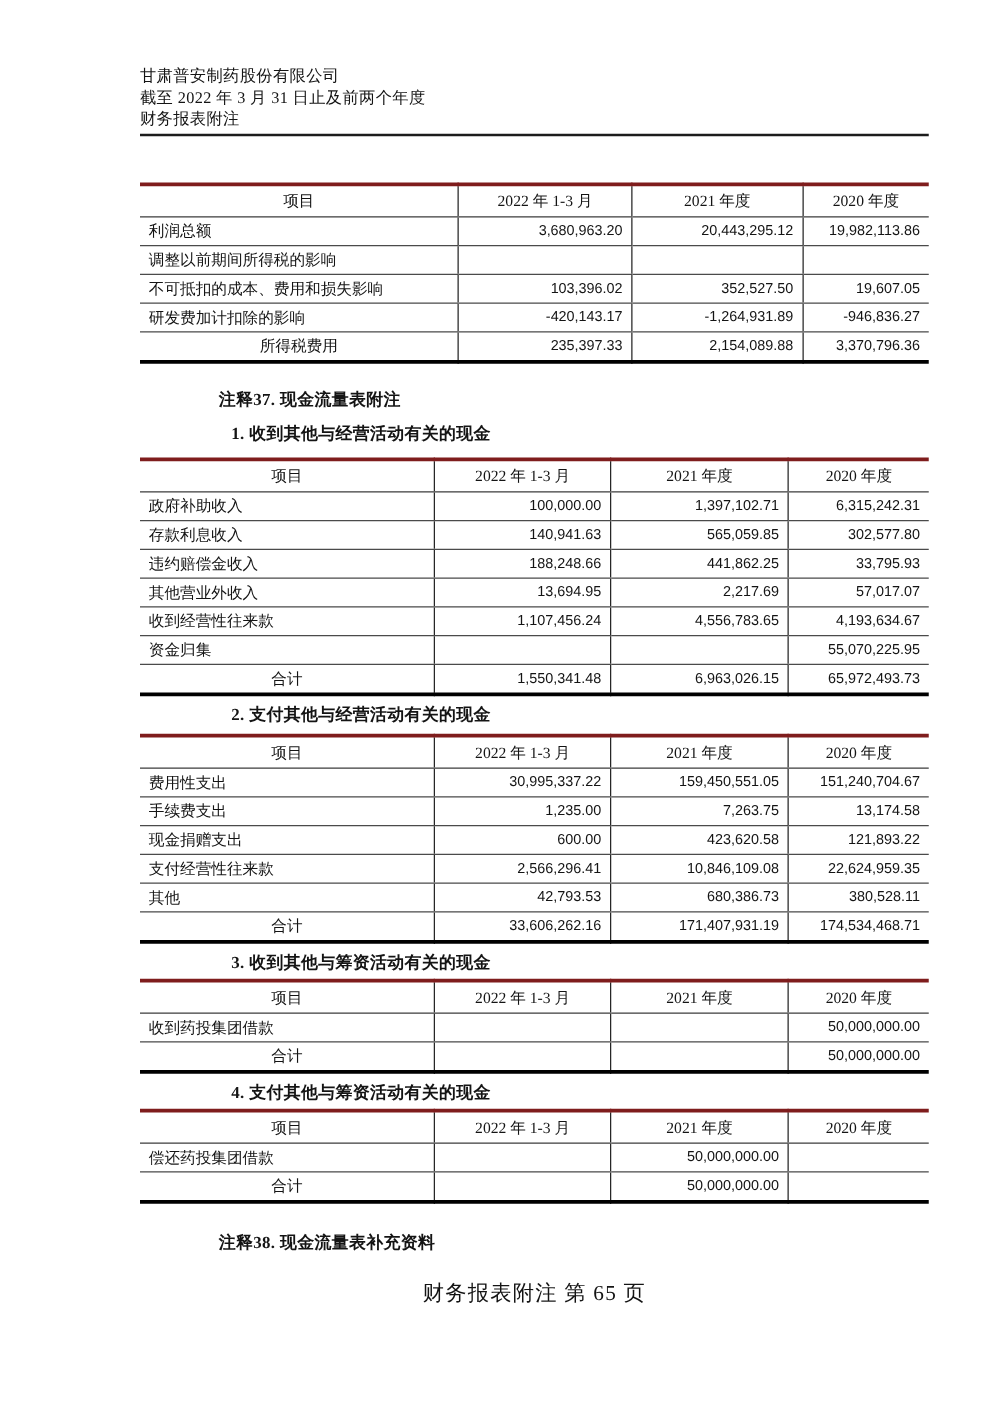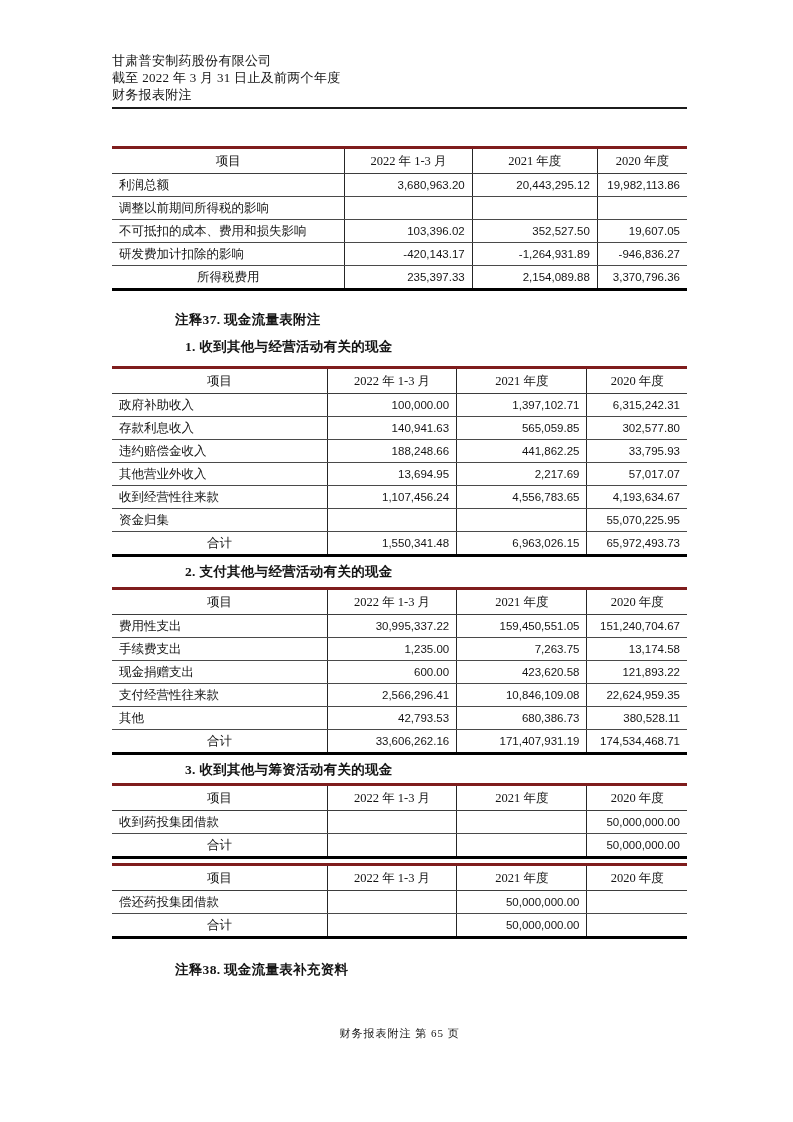--- a/index.html
+++ b/index.html
@@ -3,21 +3,21 @@
 <meta charset="utf-8">
 <style>
   html, body { margin: 0; padding: 0; background: #ffffff; }
   .page {
     position: relative;
     box-sizing: border-box;
     width: 793px;
     height: 1122px;
     margin: 0 auto;
     background: #ffffff;
-    padding: 52px 106px 0 112px;
+    padding: 52px 50px 0 112px;
     font-family: "Liberation Serif", "DejaVu Serif", serif;
     color: #141414;
     overflow: hidden;
   }
   
   .doc-header p {
     margin: 0;
     font-size: 13px;
     line-height: 17px;
     letter-spacing: 0.3px;
@@ -90,23 +90,23 @@
     letter-spacing: 0.3px;
   }
   .mt20 { margin-top: 20px; }
   .mt9  { margin-top: 9px;  }
   .mt6  { margin-top: 6px;  }
   .mt22 { margin-top: 22px; }
   .tbl-gap6 { margin-top: 6px; }
   .tbl-gap4 { margin-top: 4px; }
   
   .doc-footer {
-    margin-top: 47px;
+    margin-top: 20px;
     text-align: center;
-    font-size: 11px;
+    font-size: 17px;
     letter-spacing: 1px;
   }
 </style>
 </head>
 <body>
 
 <div class="page">
 
   <div class="doc-header">
     <p>甘肃普安制药股份有限公司</p>
@@ -285,20 +285,21 @@
         </tr>
         <tr class="total-row">
           <td class="label">合计</td>
           <td class="num"></td>
           <td class="num"></td>
           <td class="num">50,000,000.00</td>
         </tr>
       </tbody>
     </table>
 
+  <h4 class="sub-title mt6">4. 支付其他与筹资活动有关的现金</h4>
   <table class="fin-table cols-b tbl-gap4">
       <thead>
         <tr>
           <th>项目</th>
           <th>2022 年 1-3 月</th>
           <th>2021 年度</th>
           <th>2020 年度</th>
         </tr>
       </thead>
       <tbody>

